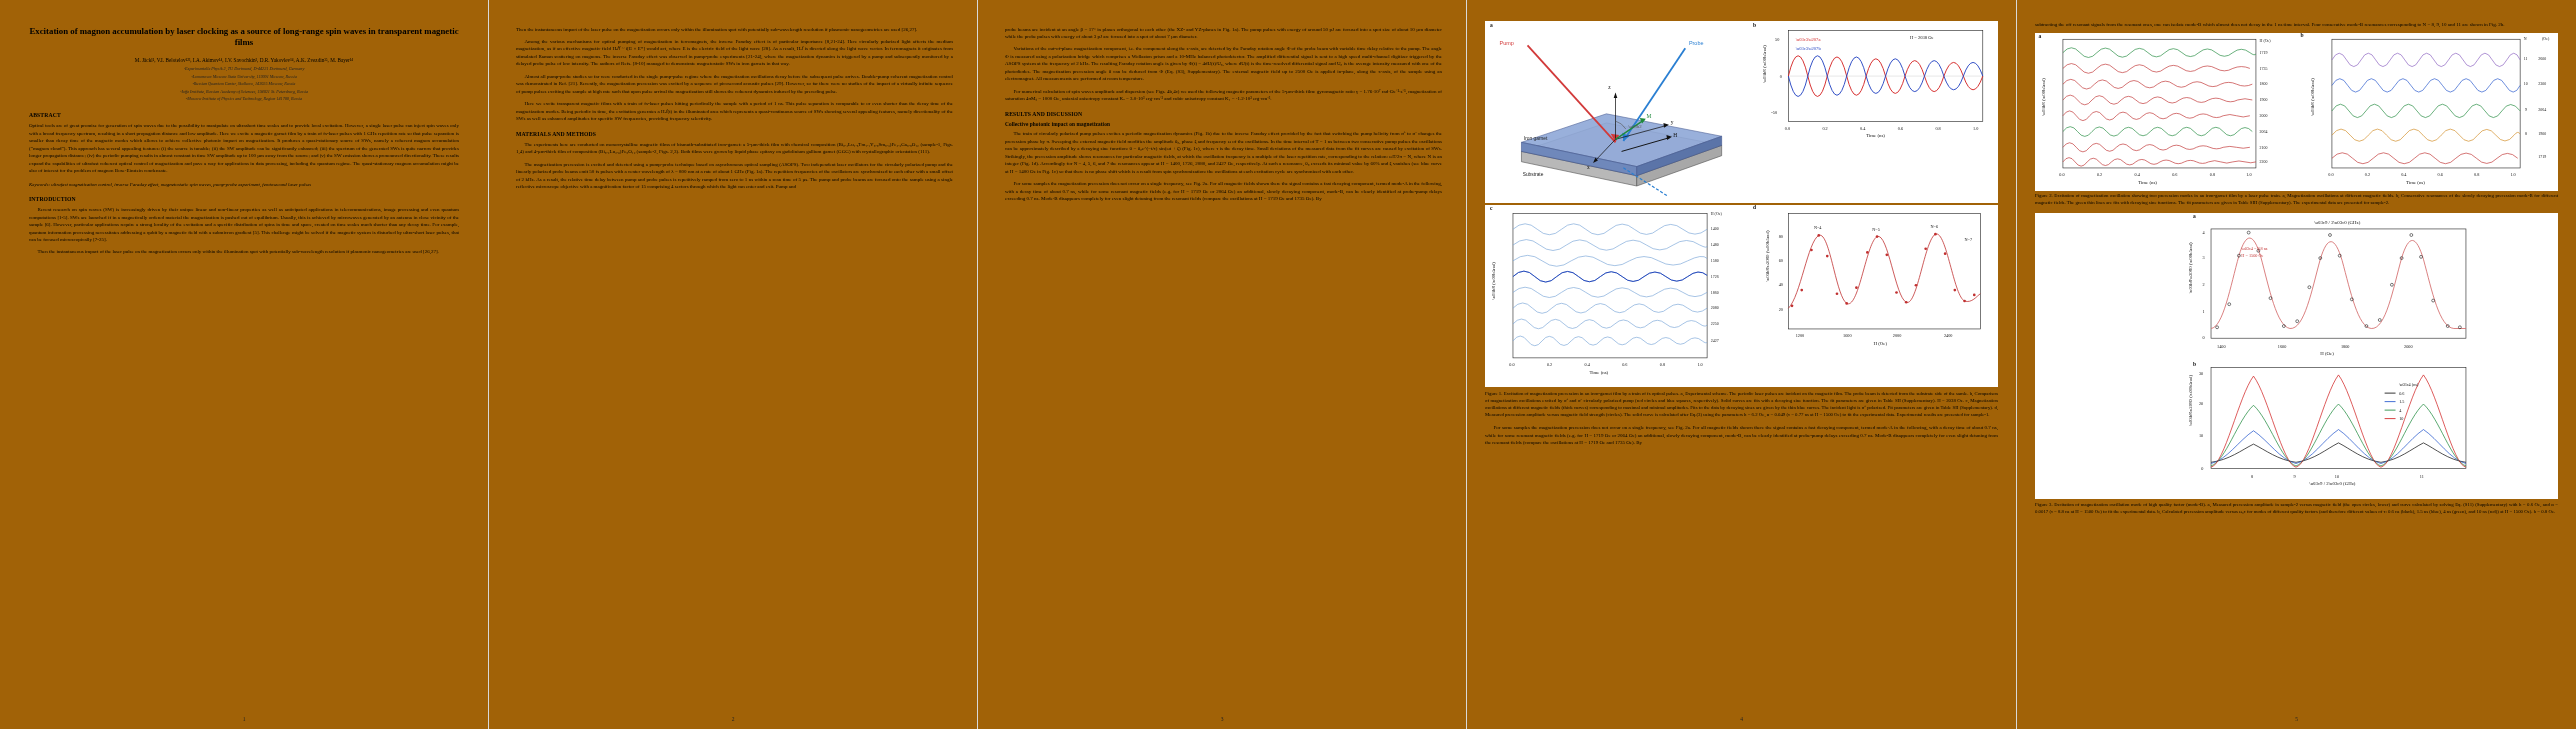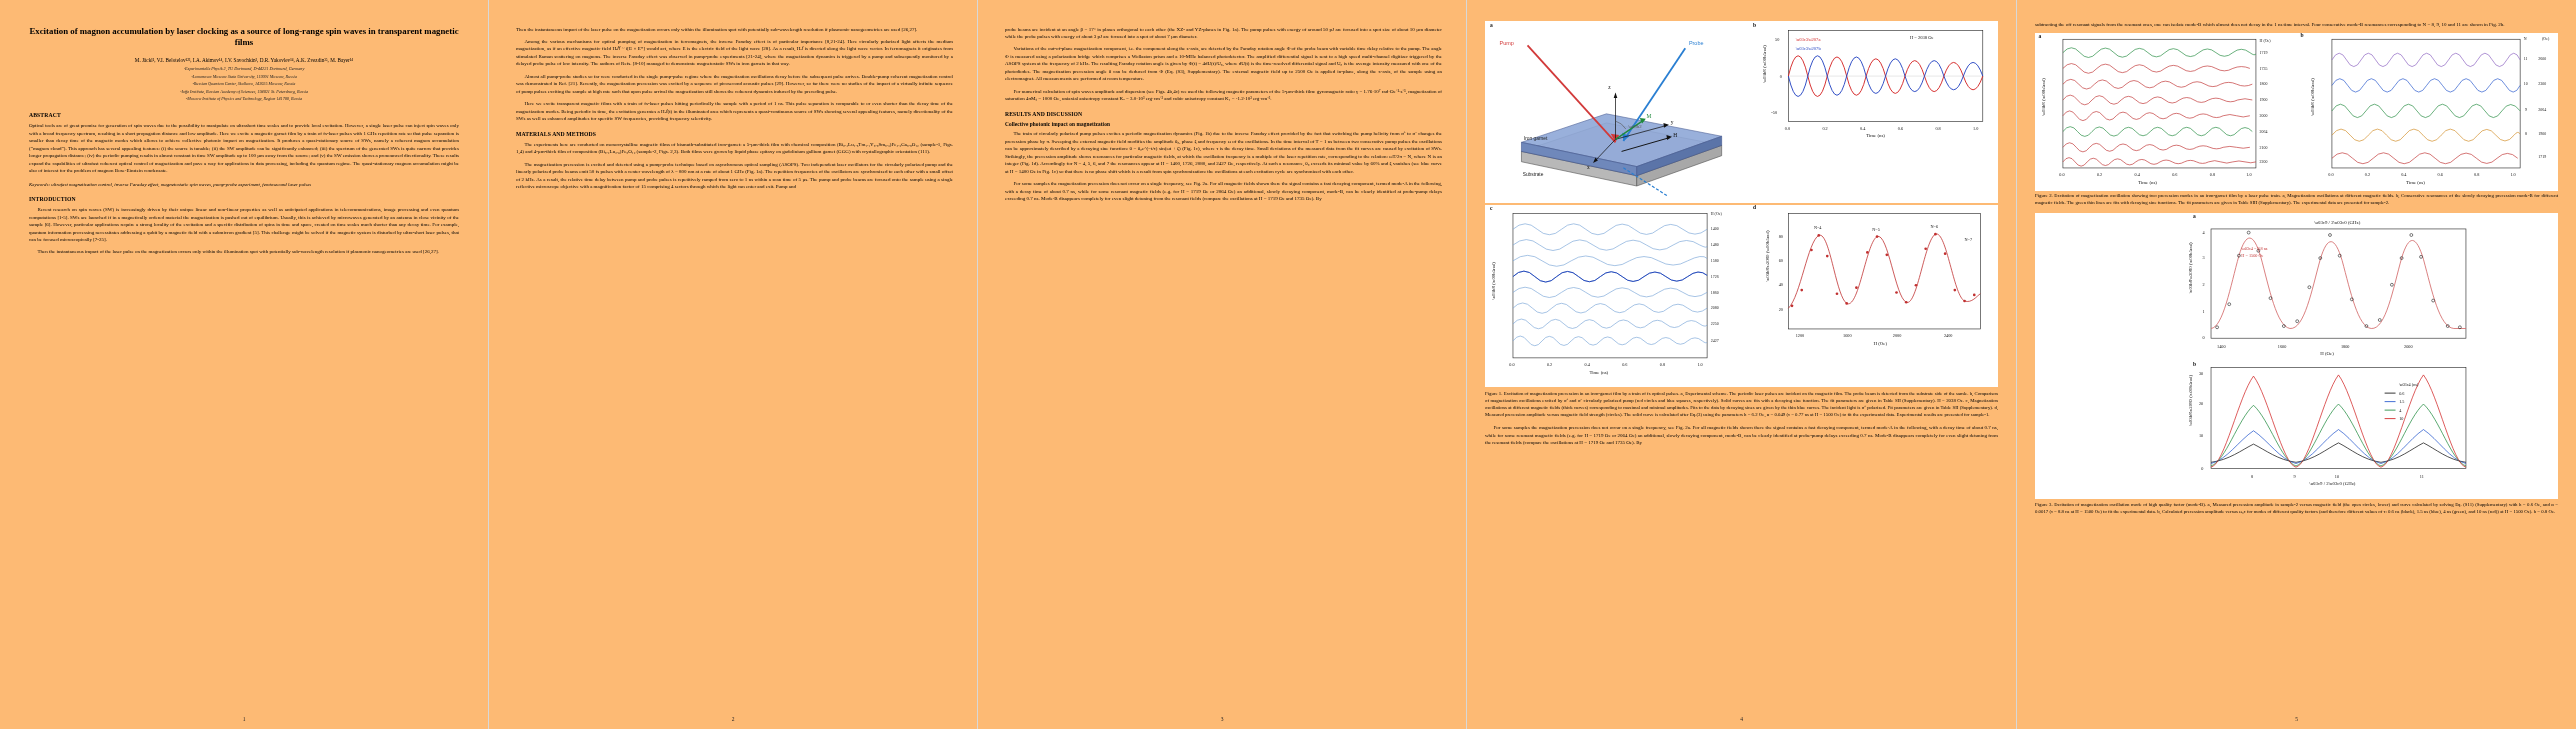--- a/index.html
+++ b/index.html
@@ -2,21 +2,21 @@
 <html style="font-size:9.7px"><head>
 <meta charset="utf-8">
 <style>
   html,body{margin:0;padding:0;background:#f2f2f2;}
   body{font-family:"Liberation Serif", serif;}
   .sheet{
     width:2576px;height:729px;background:#ffffff;position:relative;
     display:flex;flex-direction:row;
   }
   .page{
-    position:relative;height:729px;background:#fdba74;
+    position:relative;height:729px;background:#a16207;
     box-sizing:border-box;
     border-right:0.6px solid #d8d8d8;
   }
   .p1{width:489px;padding:25.5px 29px 18px 29px;}
   .p2{width:489px;padding:25.5px 24px 18px 27px;}
   .p3{width:489px;padding:25.5px 24px 18px 27px;}
   .p4{width:550px;padding:20.7px 18px 18px 18px;}
   .p5{width:559px;padding:20.7px 18px 18px 18px;border-right:none;}
 
   .pgnum{position:absolute;bottom:7.3px;left:0;width:100%;text-align:center;font-size:5.5px;color:#222;}

